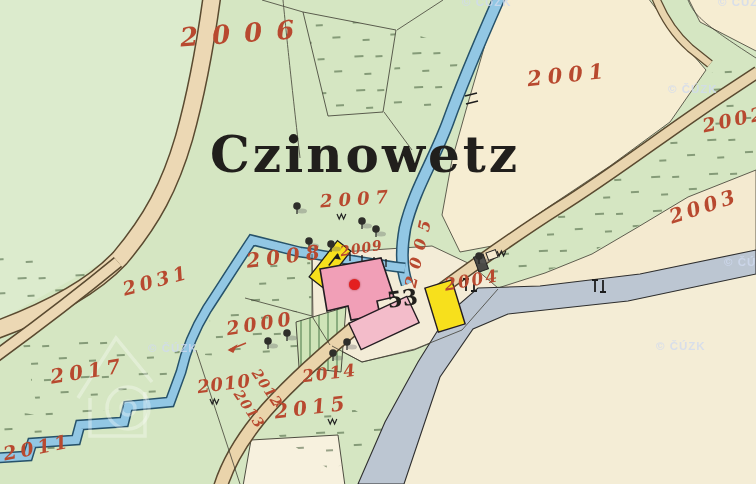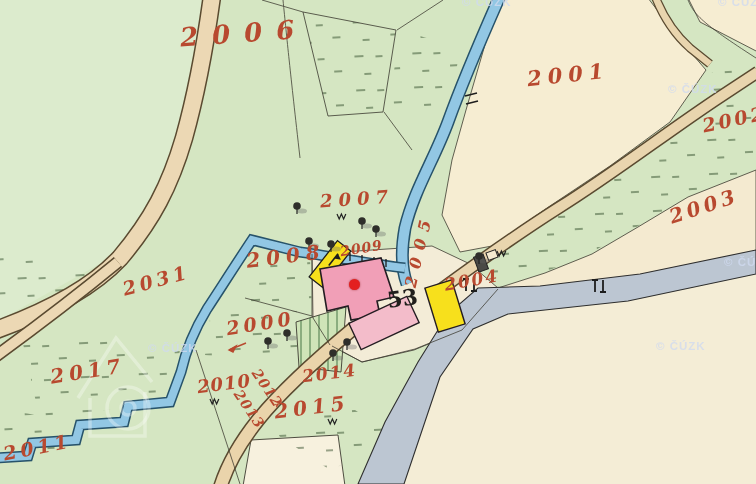--- a/index.html
+++ b/index.html
@@ -211,20 +211,21 @@
   <g stroke="rgba(255,255,255,0.32)" stroke-width="3.5" fill="none">
     <path d="M78,398 L116,338 L152,382"></path>
     <path d="M90,398 L90,436 L145,436 L145,392"></path>
     <circle cx="128" cy="408" r="21"></circle>
     <circle cx="128" cy="408" r="7"></circle>
   </g>
 </svg>
 
 <div id="marker" title=""></div>
 
+<div class="blabel" style="left:210px;top:130px;font-size:50px;letter-spacing:3px;">Czinowetz</div>
 <div class="blabel" style="left:387px;top:287px;font-size:22px;transform:rotate(-8deg);">53</div>
 
 <div class="plabel" style="left:180px;top:20px;font-size:26px;letter-spacing:14px;transform:rotate(-4deg);">2006</div>
 <div class="plabel" style="left:527px;top:64px;font-size:21px;letter-spacing:6px;transform:rotate(-6deg);">2001</div>
 <div class="plabel" style="left:702px;top:110px;font-size:19px;letter-spacing:3px;transform:rotate(-12deg);">2002</div>
 <div class="plabel" style="left:668px;top:196px;font-size:20px;letter-spacing:4px;transform:rotate(-18deg);">2003</div>
 <div class="plabel" style="left:381px;top:242px;font-size:16px;letter-spacing:8px;transform:rotate(-77deg);">2005</div>
 <div class="plabel" style="left:320px;top:190px;font-size:18px;letter-spacing:6px;transform:rotate(-4deg);">2007</div>
 <div class="plabel" style="left:246px;top:246px;font-size:20px;letter-spacing:6px;transform:rotate(-7deg);">2008</div>
 <div class="plabel" style="left:340px;top:241px;font-size:14px;letter-spacing:1px;transform:rotate(-9deg);">2009</div>

